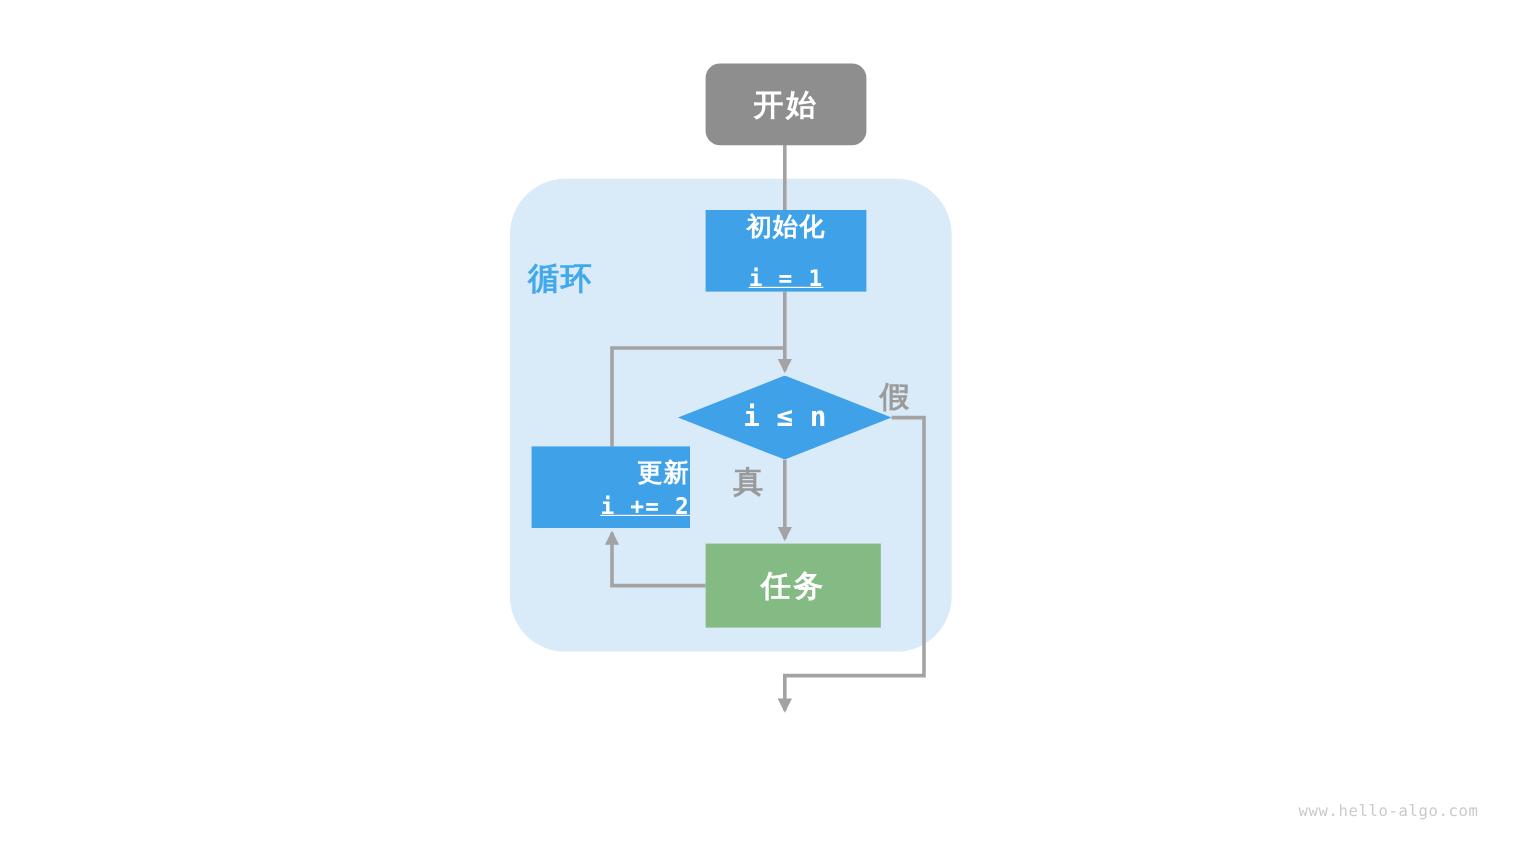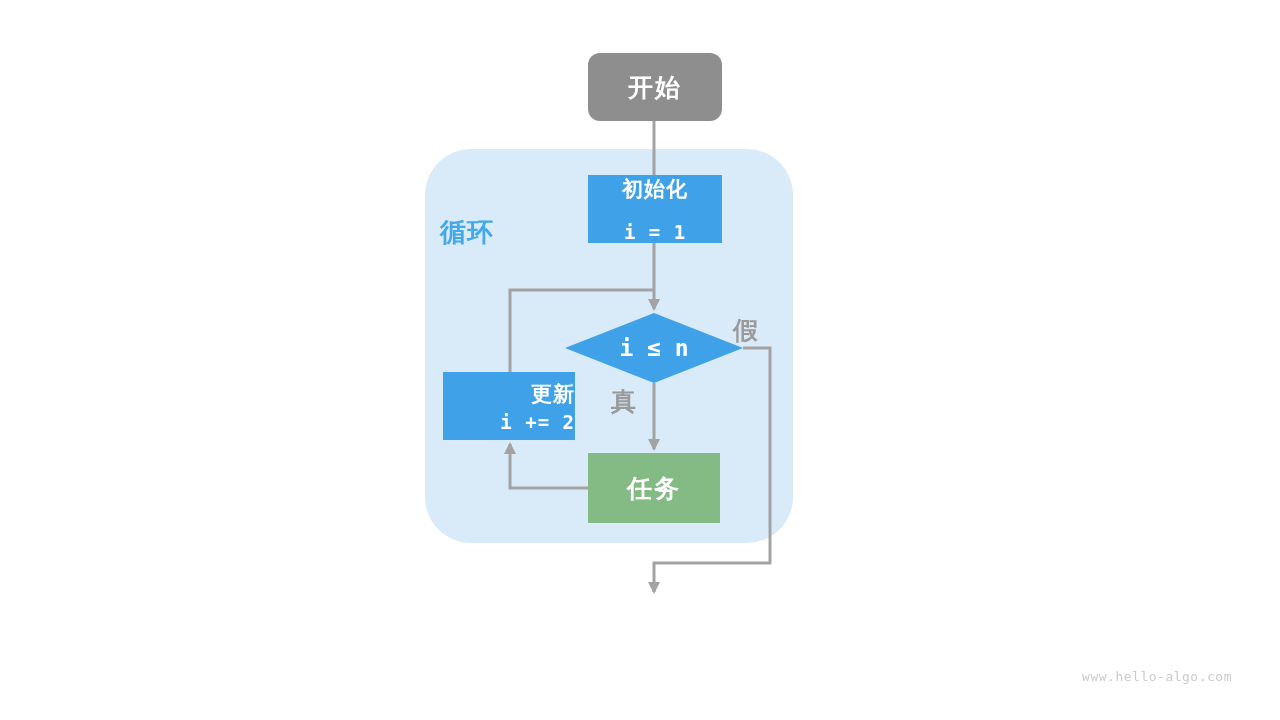--- a/index.html
+++ b/index.html
@@ -60,20 +60,21 @@
     font-size: 25px;
     font-weight: 600;
     letter-spacing: 2px;
   }
   .node-code {
     font-family: "DejaVu Sans Mono", monospace;
     font-size: 19px;
     font-weight: 700;
     margin-top: 3px;
     letter-spacing: 1px;
+    text-decoration: underline;
   }
   .node-title {
     font-size: 21px;
     font-weight: 600;
     letter-spacing: 1px;
   }
 
   .node-start, .node-end {
     left: 588px;
     width: 134px; height: 68px;
@@ -91,21 +92,21 @@
     justify-content: space-between;
   }
   .node-update {
     left: 443px; top: 372px;
     width: 132px; height: 68px;
     background: var(--node-blue);
     align-items: flex-end;
   }
   .node-task {
     left: 588px; top: 453px;
-    width: 132px; height: 70px;
+    width: 146px; height: 70px;
     background: var(--node-green);
   }
 
   .node-condition {
     left: 565px; top: 313px;
     width: 178px; height: 70px;
     background: var(--node-blue);
     clip-path: polygon(50% 0, 100% 50%, 50% 100%, 0 50%);
   }
   .condition-expr {

